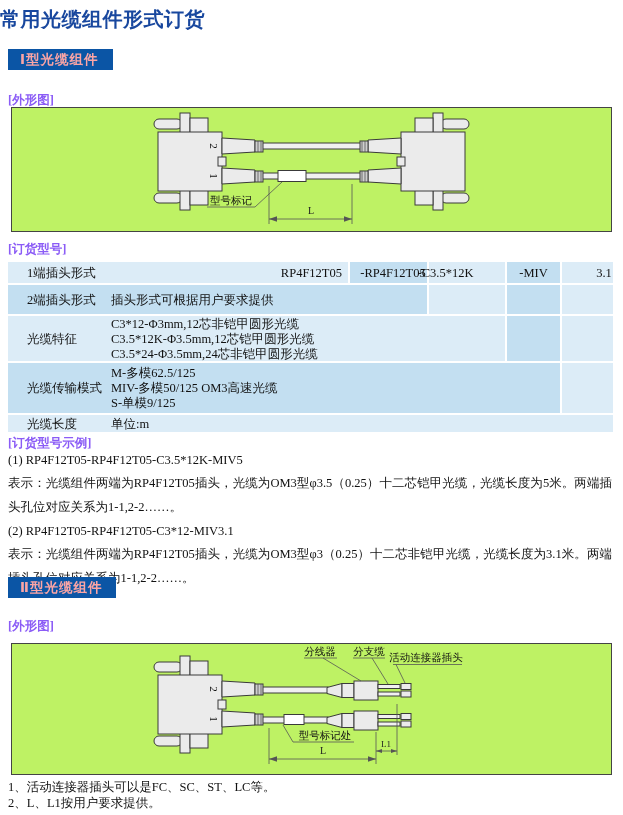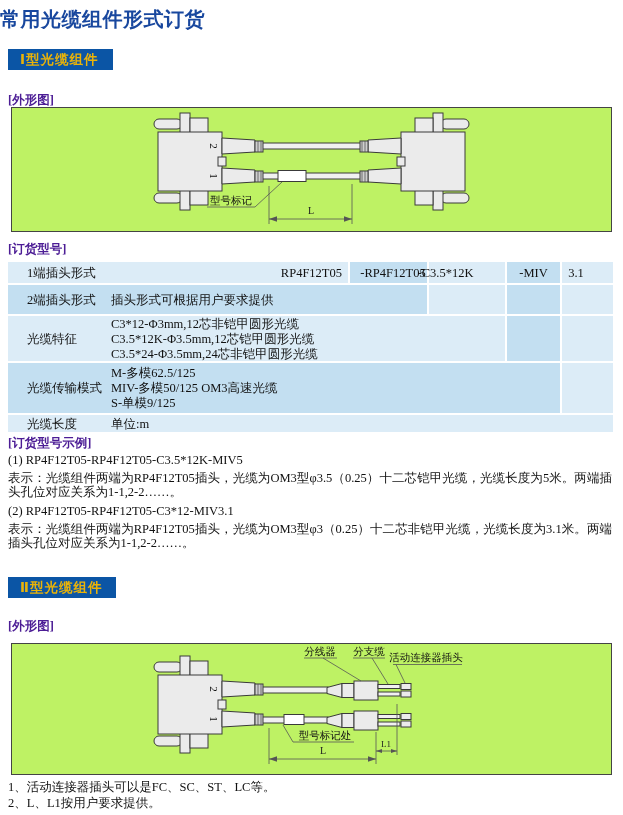--- a/index.html
+++ b/index.html
@@ -8,53 +8,53 @@
     font-family:"Liberation Serif","DejaVu Serif",serif;color:#111;
   }
   
   .title{
     position:absolute;left:0;top:6px;margin:0;
     font-family:"Liberation Sans","DejaVu Sans",sans-serif;
     font-size:20px;font-weight:bold;color:#18479e;letter-spacing:.5px;
   }
   .section-bar{
     position:absolute;left:8px;height:21px;line-height:21px;
-    background:#0b55a5;color:#eab308;
+    background:#0b55a5;color:#fca5a5;
     font-family:"Liberation Sans","DejaVu Sans",sans-serif;
     font-size:13.5px;font-weight:bold;letter-spacing:1px;
     padding:0 14px 0 12px;
   }
   #bar1{top:49px;} #bar2{top:577px;}
   .blue-label{
     position:absolute;left:8px;margin:0;
-    font-size:12.5px;font-weight:600;color:#4c1d95;
+    font-size:12.5px;font-weight:600;color:#8b5cf6;
   }
   #lbl-outline1{top:92px;} #lbl-order{top:241px;} #lbl-example{top:435px;} #lbl-outline2{top:618px;}
   
   .figbox{position:absolute;left:11px;width:599px;border:1px solid #444;background:#bef264;}
   #fig1{top:107px;height:123px;} #fig2{top:643px;height:130px;}
   .figbox svg{display:block;width:100%;height:100%;}
   
   .otable{position:absolute;left:8px;top:262px;width:605px;font-size:12.5px;}
   .trow{position:relative;margin-bottom:2px;}
   .band,.vband{position:absolute;top:0;bottom:0;}
   .band{left:0;}
   .light{background:#dcecf7;} .mid{background:#c3dff1;}
   .col1{left:342px;width:77px;} .col2{left:421px;width:76px;}
   .col3{left:499px;width:53px;} .col4{left:554px;width:51px;}
   .tlabel{position:absolute;left:19px;top:50%;transform:translateY(-50%);white-space:nowrap;}
   .tlines{position:absolute;left:103px;top:50%;transform:translateY(-50%);line-height:15px;white-space:nowrap;}
   .code{position:absolute;top:50%;transform:translateY(-50%);text-align:center;}
   .code0{left:0;width:334px;text-align:right;}
   .codepos1{left:342px;width:86px;} .codepos2{left:408px;width:59px;}
-  .codepos3{left:499px;width:53px;} .codepos4{left:554px;width:28px;}
+  .codepos3{left:499px;width:53px;} .codepos4{left:554px;width:28px;padding-left:28px;}
   
   .examples{position:absolute;left:8px;top:452px;width:604px;font-size:12.5px;}
   .excode{margin:0 0 2px 0;line-height:17px;}
-  .exdesc{margin:0 0 4px 0;line-height:14px;text-align:justify;}
+  .exdesc{margin:0 0 4px 0;line-height:24px;text-align:justify;}
   .notes{position:absolute;left:8px;top:779px;width:600px;font-size:12.5px;}
   .note-line{margin:0;line-height:16px;}
   
   .part{fill:#ebebeb;stroke:#3a3a3a;stroke-width:1;}
   .cable{fill:#f1f1f1;stroke:#3a3a3a;stroke-width:1;}
   .rib{fill:#cfcfcf;stroke:#3a3a3a;stroke-width:1;}
   .mark{fill:#fff;stroke:#3a3a3a;stroke-width:1;}
   .thin{stroke:#555;stroke-width:.8;fill:none;}
   .figtext{font-family:"Liberation Serif","DejaVu Serif",serif;font-size:10.5px;fill:#111;}
   .dimtext{font-family:"Liberation Serif","DejaVu Serif",serif;font-size:10px;fill:#222;}

